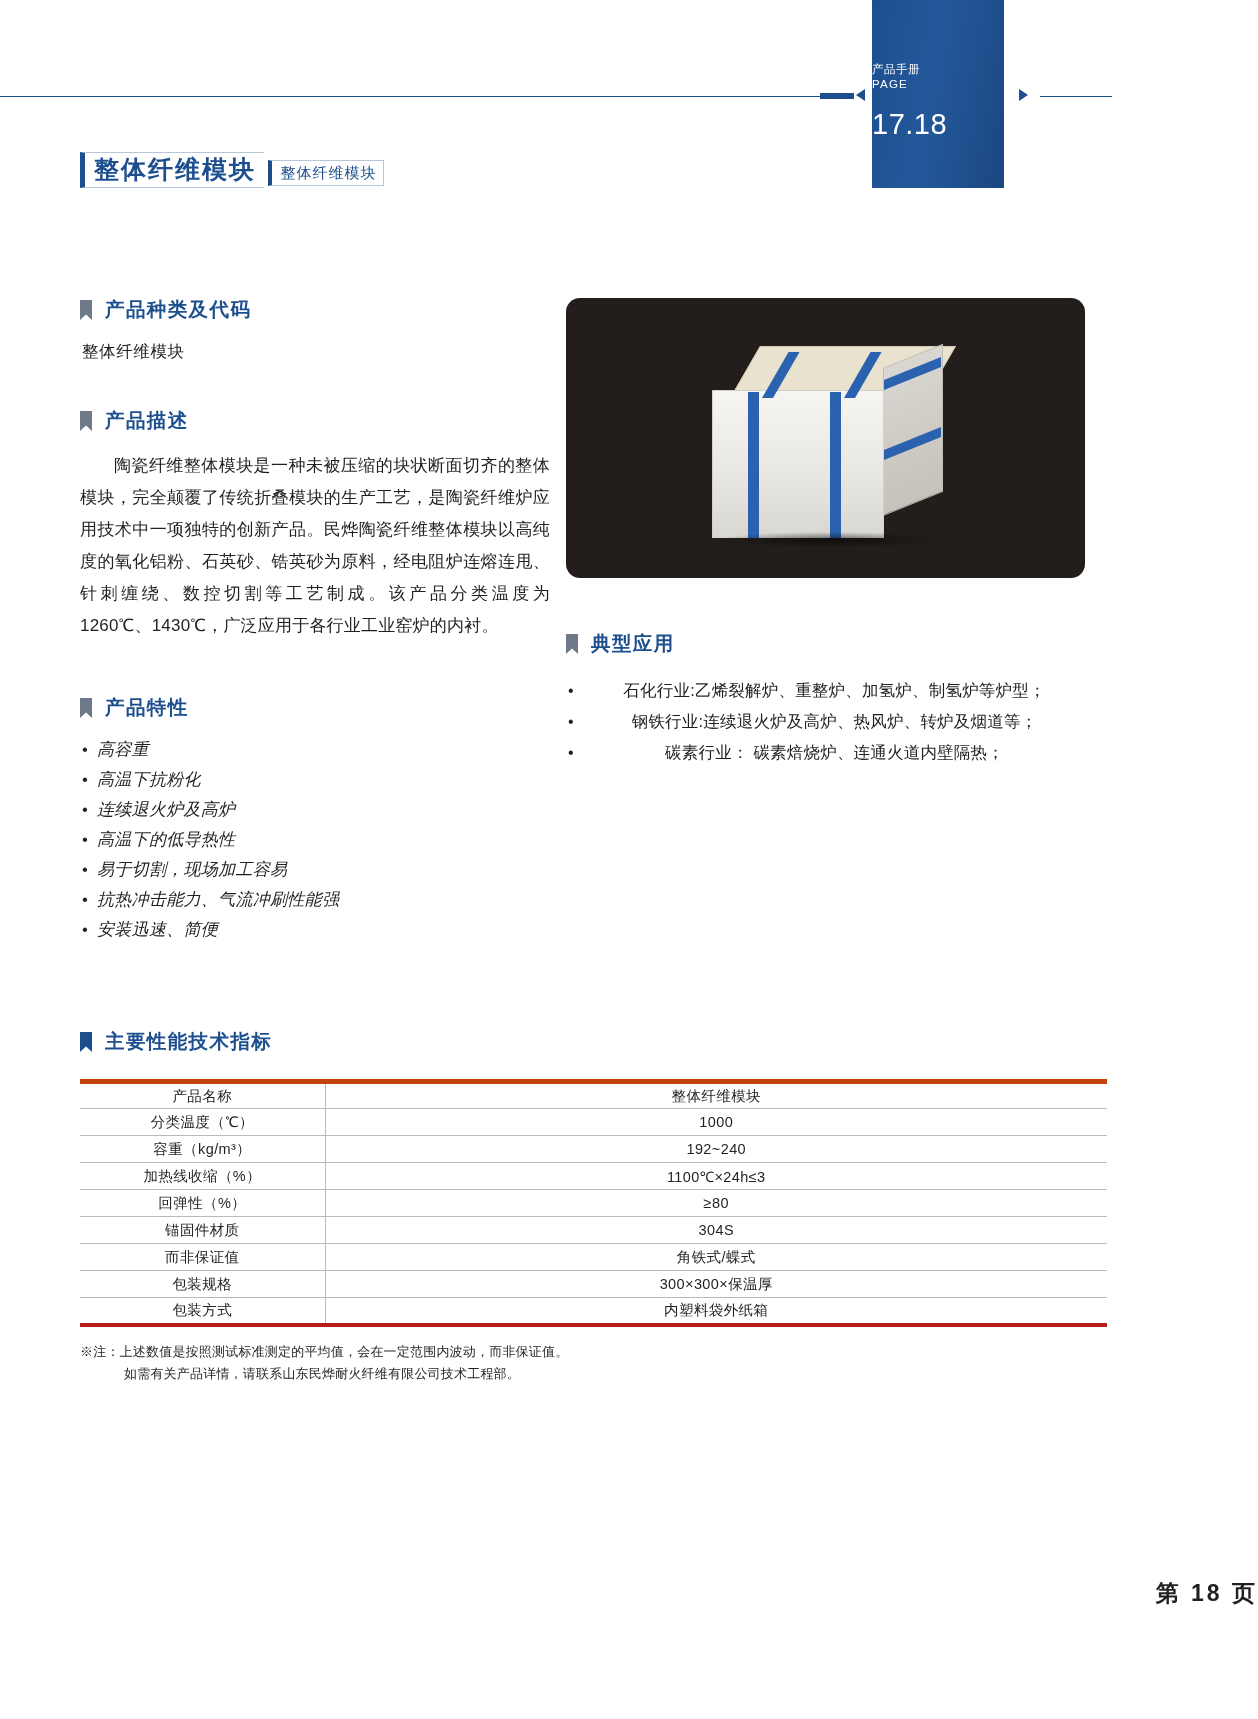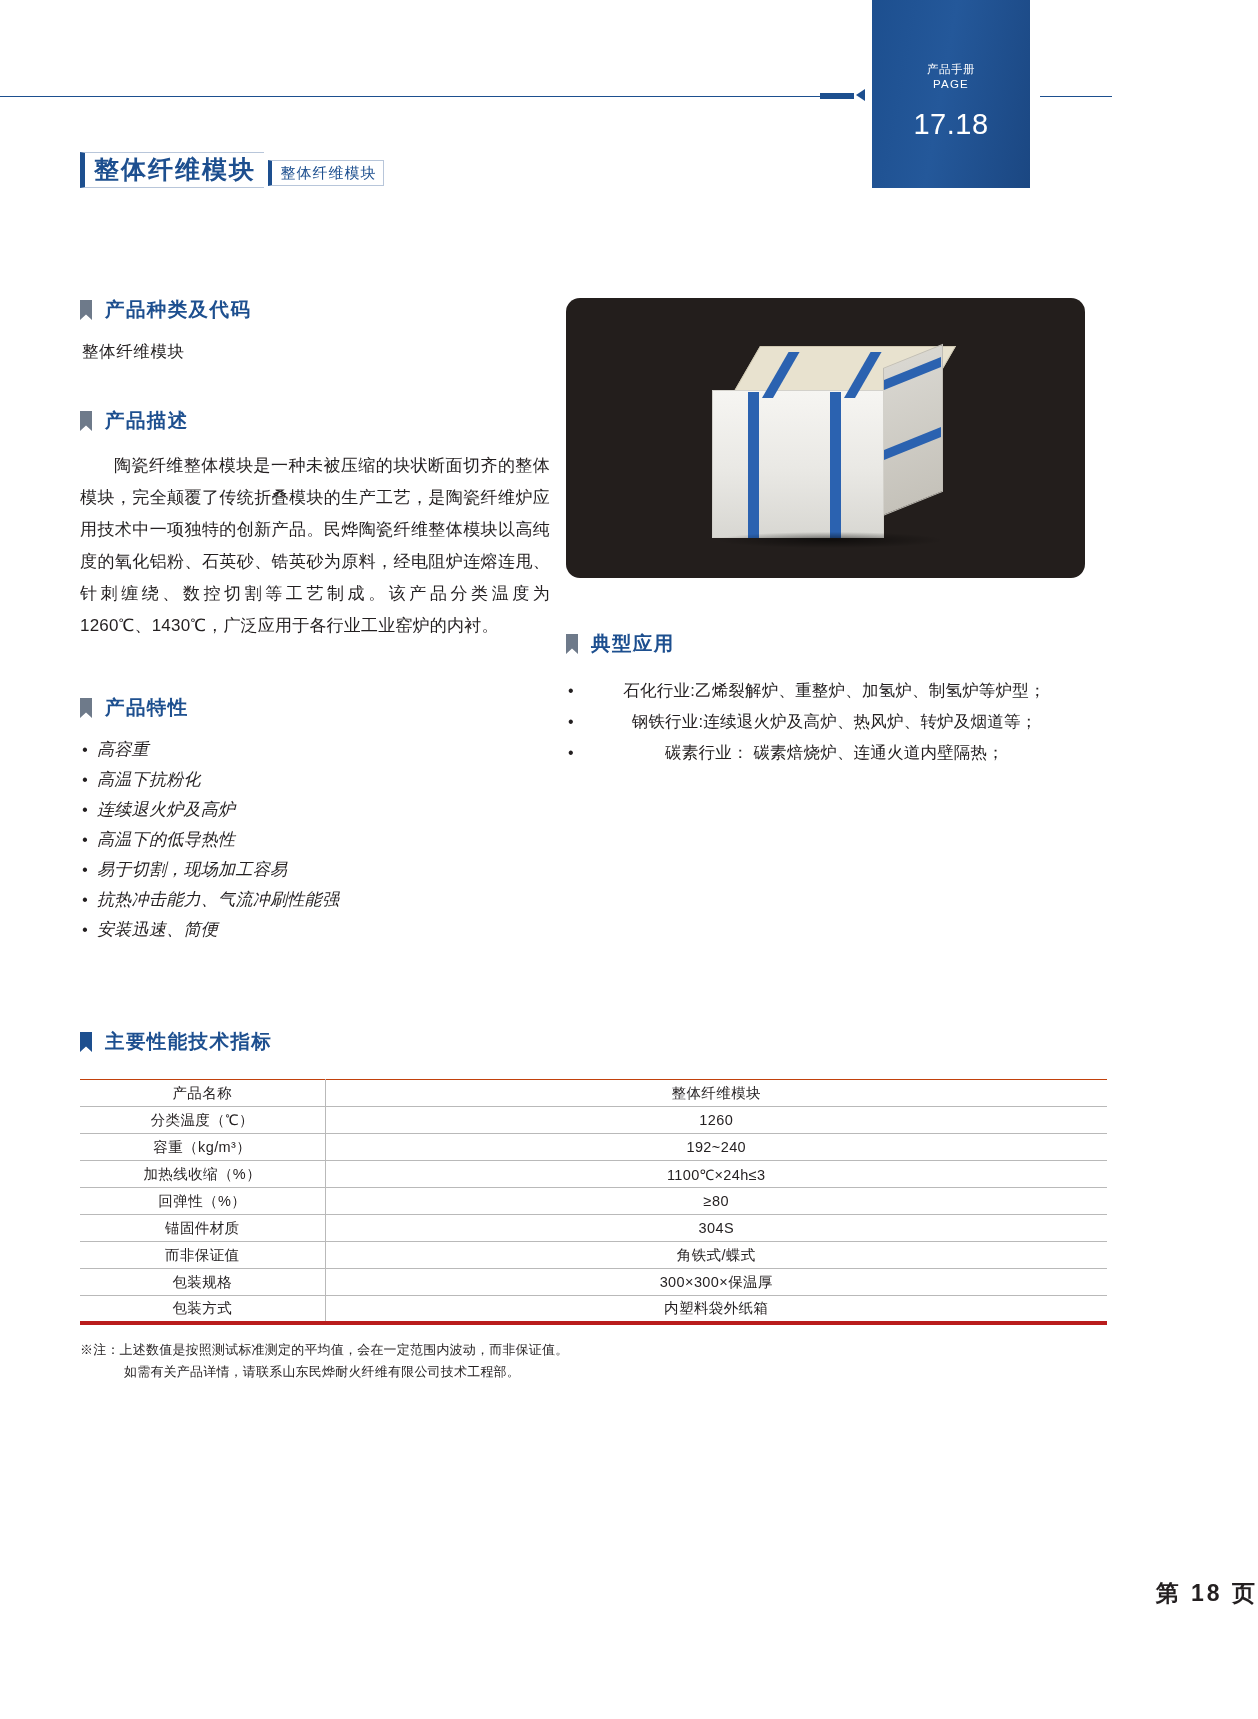--- a/index.html
+++ b/index.html
@@ -12,26 +12,25 @@
     position: relative;
     overflow: hidden;
     color: #231f20;
   }
 
   
   .page-tab {
     position: absolute;
     top: 0;
     left: 872px;
-    width: 158px;
+    width: 132px;
     height: 188px;
     background: linear-gradient(100deg, #1d4f8f 0%, #24589a 45%, #1b4782 100%);
     color: #ffffff;
     padding: 62px 0 16px 0;
-    text-align: center;
   }
   .page-tab .pt-label {
     font-size: 11.5px;
     line-height: 15px;
     letter-spacing: .5px;
   }
   .page-tab .pt-label2 {
     font-size: 11.5px;
     line-height: 15px;
     letter-spacing: 1.2px;
@@ -285,21 +284,21 @@
     border-bottom: 1px solid #b9b9b9;
     text-align: center;
     color: #231f20;
     letter-spacing: .4px;
     padding: 2px 4px;
   }
   table.spec td.k {
     width: 245px;
     border-right: 1px solid #b9b9b9;
   }
-  table.spec tr:first-child td { border-top: 1px solid #c2410c; }
+  table.spec tr:first-child td { border-top: 5px solid #c2410c; }
   table.spec tr:last-child td { border-bottom: 4px solid #b91c1c; }
 
   .note {
     margin-top: 14px;
     font-size: 13px;
     line-height: 22px;
     color: #231f20;
     letter-spacing: .2px;
   }
   .note .l2 { padding-left: 44px; display: block; }
@@ -403,21 +402,21 @@
   </div>
 
   <table class="spec">
     <tbody>
         <tr>
       <td class="k">产品名称</td>
       <td>整体纤维模块</td>
     </tr>
     <tr>
       <td class="k">分类温度（℃）</td>
-      <td>1260</td>
+      <td>1000</td>
     </tr>
     <tr>
       <td class="k">容重（kg/m³）</td>
       <td>192~240</td>
     </tr>
     <tr>
       <td class="k">加热线收缩（%）</td>
       <td>1100℃×24h≤3</td>
     </tr>
     <tr>

